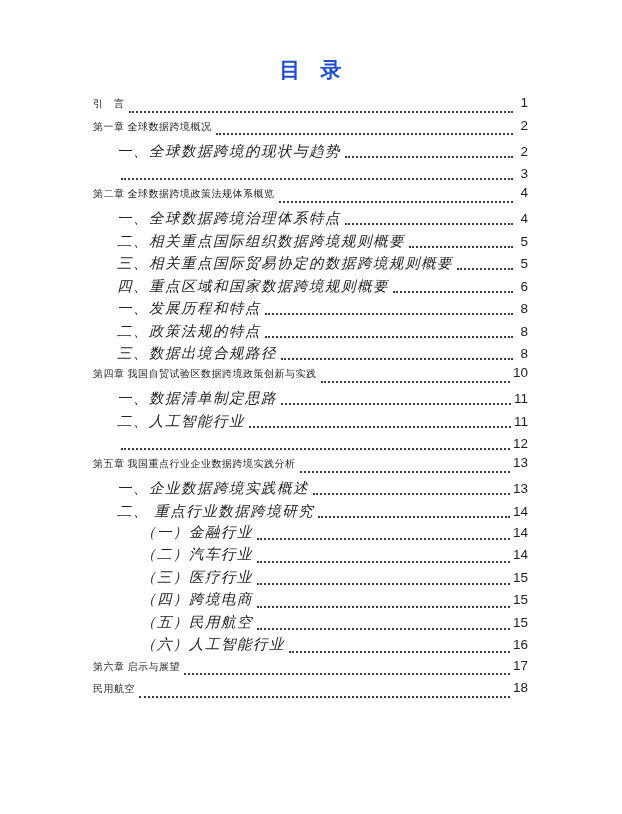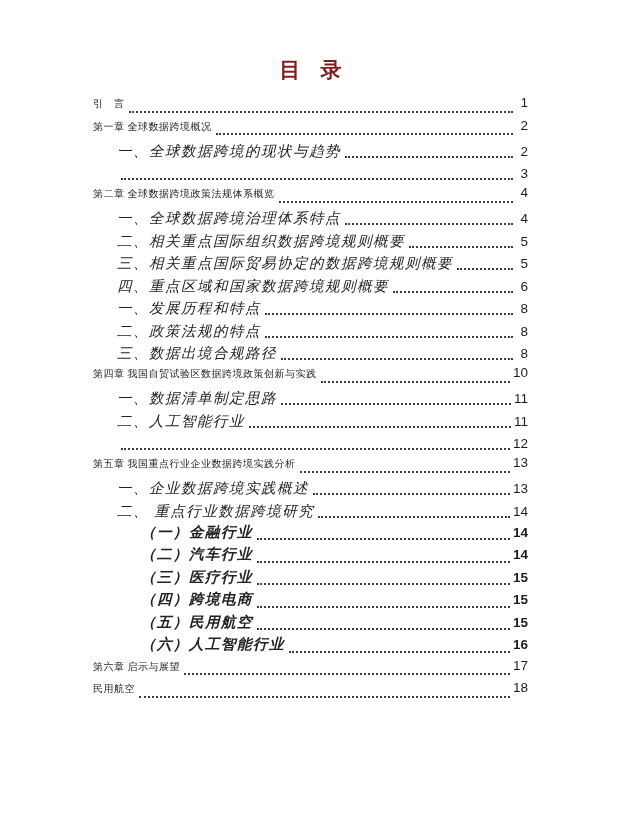--- a/index.html
+++ b/index.html
@@ -20,21 +20,21 @@
     padding: 58px 94px 0 93px;
   }
   .doc-title {
     margin: 0 0 13px 0;
     text-align: center;
     font-family: "Liberation Sans", "DejaVu Sans", sans-serif;
     font-weight: bold;
     font-size: 21px;
     line-height: 24px;
     letter-spacing: 7px;
-    color: #7f1d1d;
+    color: #1d4ed8;
     
     padding-left: 7px;
   }
   .toc { width: 100%; }
   .toc-row {
     display: flex;
     align-items: baseline;
     height: 22.5px;
     white-space: nowrap;
   }
@@ -42,21 +42,21 @@
     font-family: "Liberation Serif", "DejaVu Serif", serif;
     font-size: 10px;
     color: #1e1e1e;
     flex: 0 0 auto;
   }
   .toc-row.lvl0 .label {
     font-style: normal;
     letter-spacing: 0.5px;
   }
   .toc-row.lvl1 { padding-left: 24px; align-items: center; }
-  .toc-row.lvl2 { padding-left: 48px; font-weight: bold; }
+  .toc-row.lvl2 { padding-left: 48px; }
   .toc-row.lvl1 .label,
   .toc-row.lvl2 .label {
     font-style: italic;
     font-size: 14.5px;
     letter-spacing: 1.5px;
     color: #222222;
   }
   .leader {
     flex: 1 1 auto;
     align-self: flex-end;

